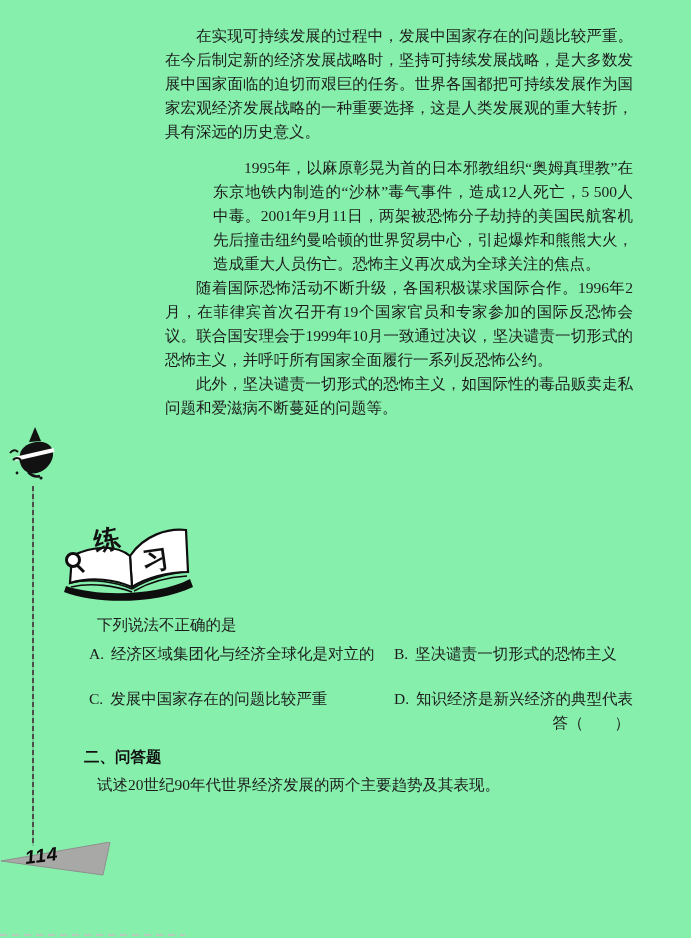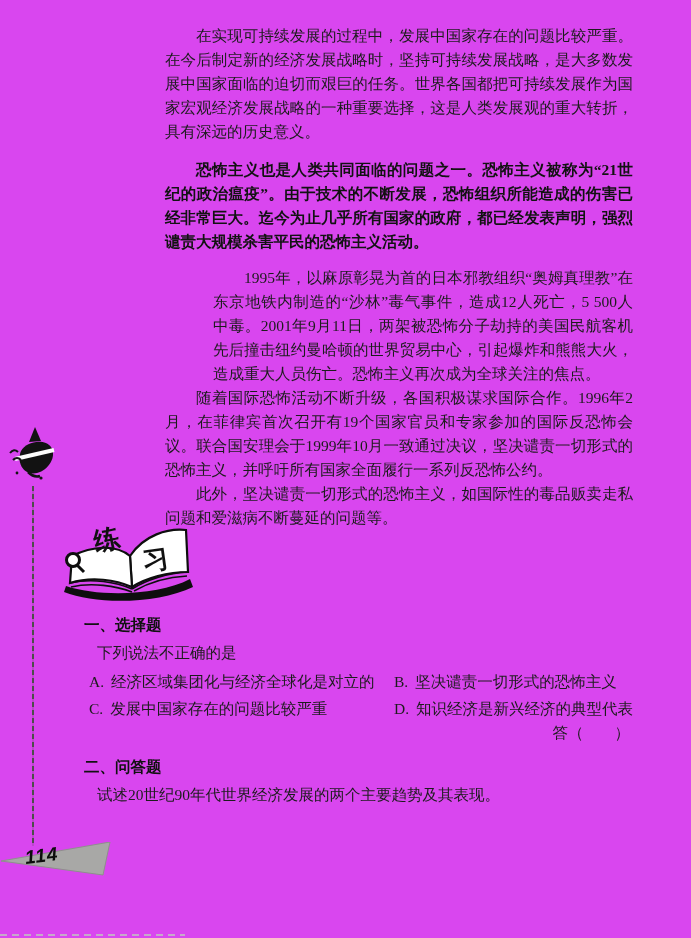--- a/index.html
+++ b/index.html
@@ -1,20 +1,20 @@
 <!DOCTYPE html>
 <html><head>
 <meta charset="utf-8">
 <style>
   html,body { margin:0; padding:0; background:#e8e8e6; }
   .page {
     position:relative;
     width:691px; height:938px;
     margin:0 auto;
-    background:#d946ef;
+    background:#86efac;
     overflow:hidden;
     font-family:"Liberation Serif","DejaVu Serif",serif;
     color:#1c1c1c;
   }
 
   
   .body-text {
     position:absolute; left:165px; top:24px; width:468px;
   }
   .para {
@@ -51,21 +51,21 @@
   .exercise h3 {
     margin:0 0 8px 0;
     font-size:15.5px; font-weight:700;
     font-family:"Liberation Sans","DejaVu Sans",sans-serif;
     color:#111;
   }
   .exercise h3.second { margin-top:14px; }
   .exercise .q { margin:0 0 9px 8px; padding-left:5px; }
   .opts {
     display:grid; grid-template-columns:305px auto;
-    row-gap:7px; padding-left:5px; margin-bottom:4px;
+    row-gap:25px; padding-left:5px; margin-bottom:4px;
   }
   .opt-label { margin-right:7px; }
   .answer {
     text-align:right; padding-right:26px; margin:3px 0 13px 0;
     white-space:pre;
   }
 
   
   .page-tab { position:absolute; left:0; top:842px; width:114px; height:36px; }
   .page-tab .num {
@@ -83,21 +83,20 @@
     opacity:.8;
   }
 </style>
 </head>
 <body>
 
 <div class="page">
 
   <main class="body-text">
     <p class="para">在实现可持续发展的过程中，发展中国家存在的问题比较严重。在今后制定新的经济发展战略时，坚持可持续发展战略，是大多数发展中国家面临的迫切而艰巨的任务。世界各国都把可持续发展作为国家宏观经济发展战略的一种重要选择，这是人类发展观的重大转折，具有深远的历史意义。</p>
-    <p class="para bold gap-lg">恐怖主义也是人类共同面临的问题之一。恐怖主义被称为“21世纪的政治瘟疫”。由于技术的不断发展，恐怖组织所能造成的伤害已经非常巨大。迄今为止几乎所有国家的政府，都已经发表声明，强烈谴责大规模杀害平民的恐怖主义活动。</p>
     <p class="para gap-md">1995年，以麻原彰晃为首的日本邪教组织“奥姆真理教”在东京地铁内制造的“沙林”毒气事件，造成12人死亡，5 500人中毒。2001年9月11日，两架被恐怖分子劫持的美国民航客机先后撞击纽约曼哈顿的世界贸易中心，引起爆炸和熊熊大火，造成重大人员伤亡。恐怖主义再次成为全球关注的焦点。</p>
     <p class="para">随着国际恐怖活动不断升级，各国积极谋求国际合作。1996年2月，在菲律宾首次召开有19个国家官员和专家参加的国际反恐怖会议。联合国安理会于1999年10月一致通过决议，坚决谴责一切形式的恐怖主义，并呼吁所有国家全面履行一系列反恐怖公约。</p>
     <p class="para">此外，坚决谴责一切形式的恐怖主义，如国际性的毒品贩卖走私问题和爱滋病不断蔓延的问题等。</p>
   </main>
 
   <div class="margin-art">
     <svg width="50" height="62" viewBox="0 0 50 62" aria-hidden="true">
       <polygon points="27,1 33,15 21,16" fill="#121212"></polygon>
       <path d="M13,25 C18,15 37,12 43,21 C49,30 41,44 29,47 C16,50 8,37 13,25 Z" fill="#121212"></path>
       <line x1="7" y1="33" x2="46" y2="24" stroke="#fcfcfb" stroke-width="4"></line>
@@ -124,21 +123,20 @@
 
       <circle cx="17" cy="40" r="6.5" fill="#ffffff" stroke="#0e0e0e" stroke-width="3"></circle>
       <path d="M21,45 L28,52" stroke="#0e0e0e" stroke-width="3" fill="none"></path>
 
       <text x="40" y="31" font-size="26" transform="rotate(-12 40 31)">练</text>
       <text x="88" y="50" font-size="26" transform="rotate(-8 88 50)">习</text>
     </svg>
   </div>
 
   <section class="exercise">
-    <h3>一、选择题</h3>
     <p class="q">下列说法不正确的是</p>
 
     <div class="opts">
       <div class="opt">
         <span class="opt-label">A.</span><span>经济区域集团化与经济全球化是对立的</span>
       </div>
       <div class="opt">
         <span class="opt-label">B.</span><span>坚决谴责一切形式的恐怖主义</span>
       </div>
       <div class="opt">

